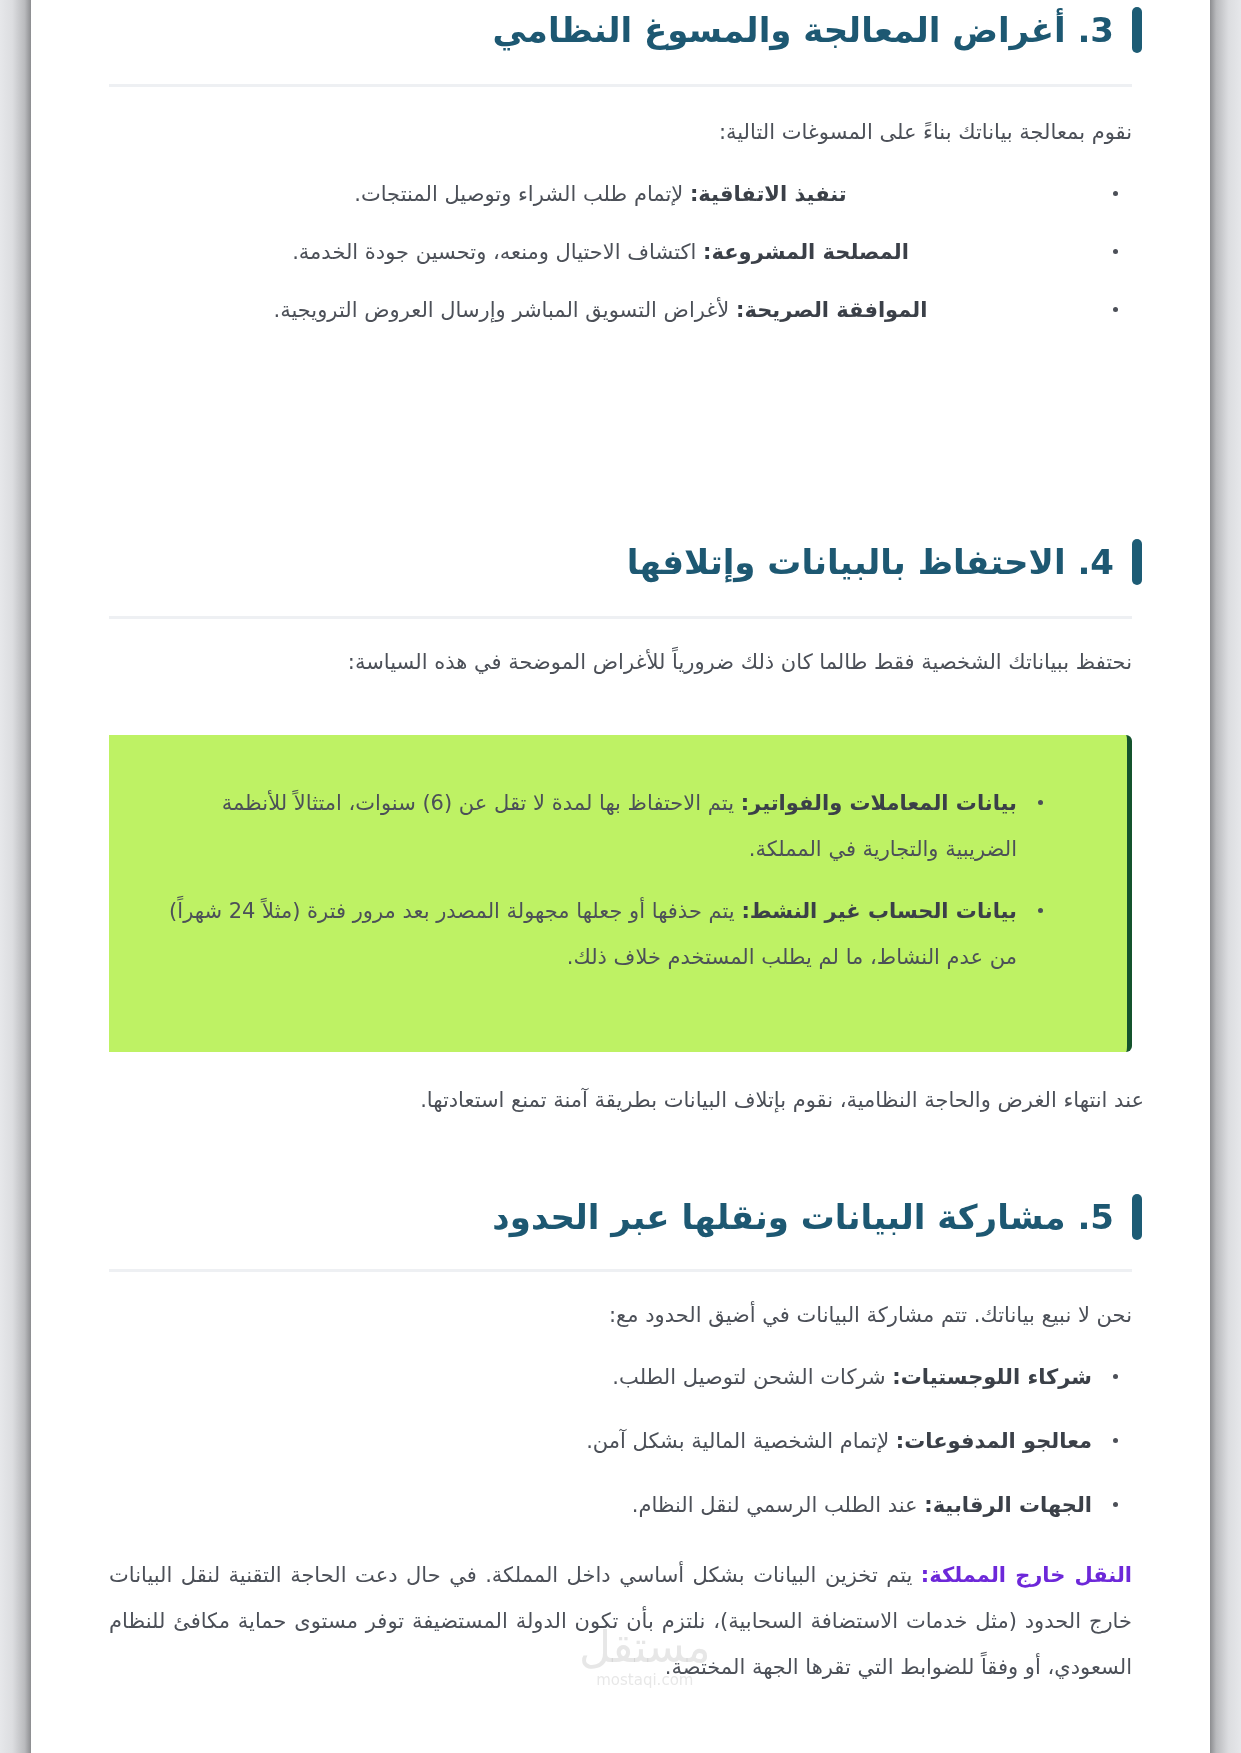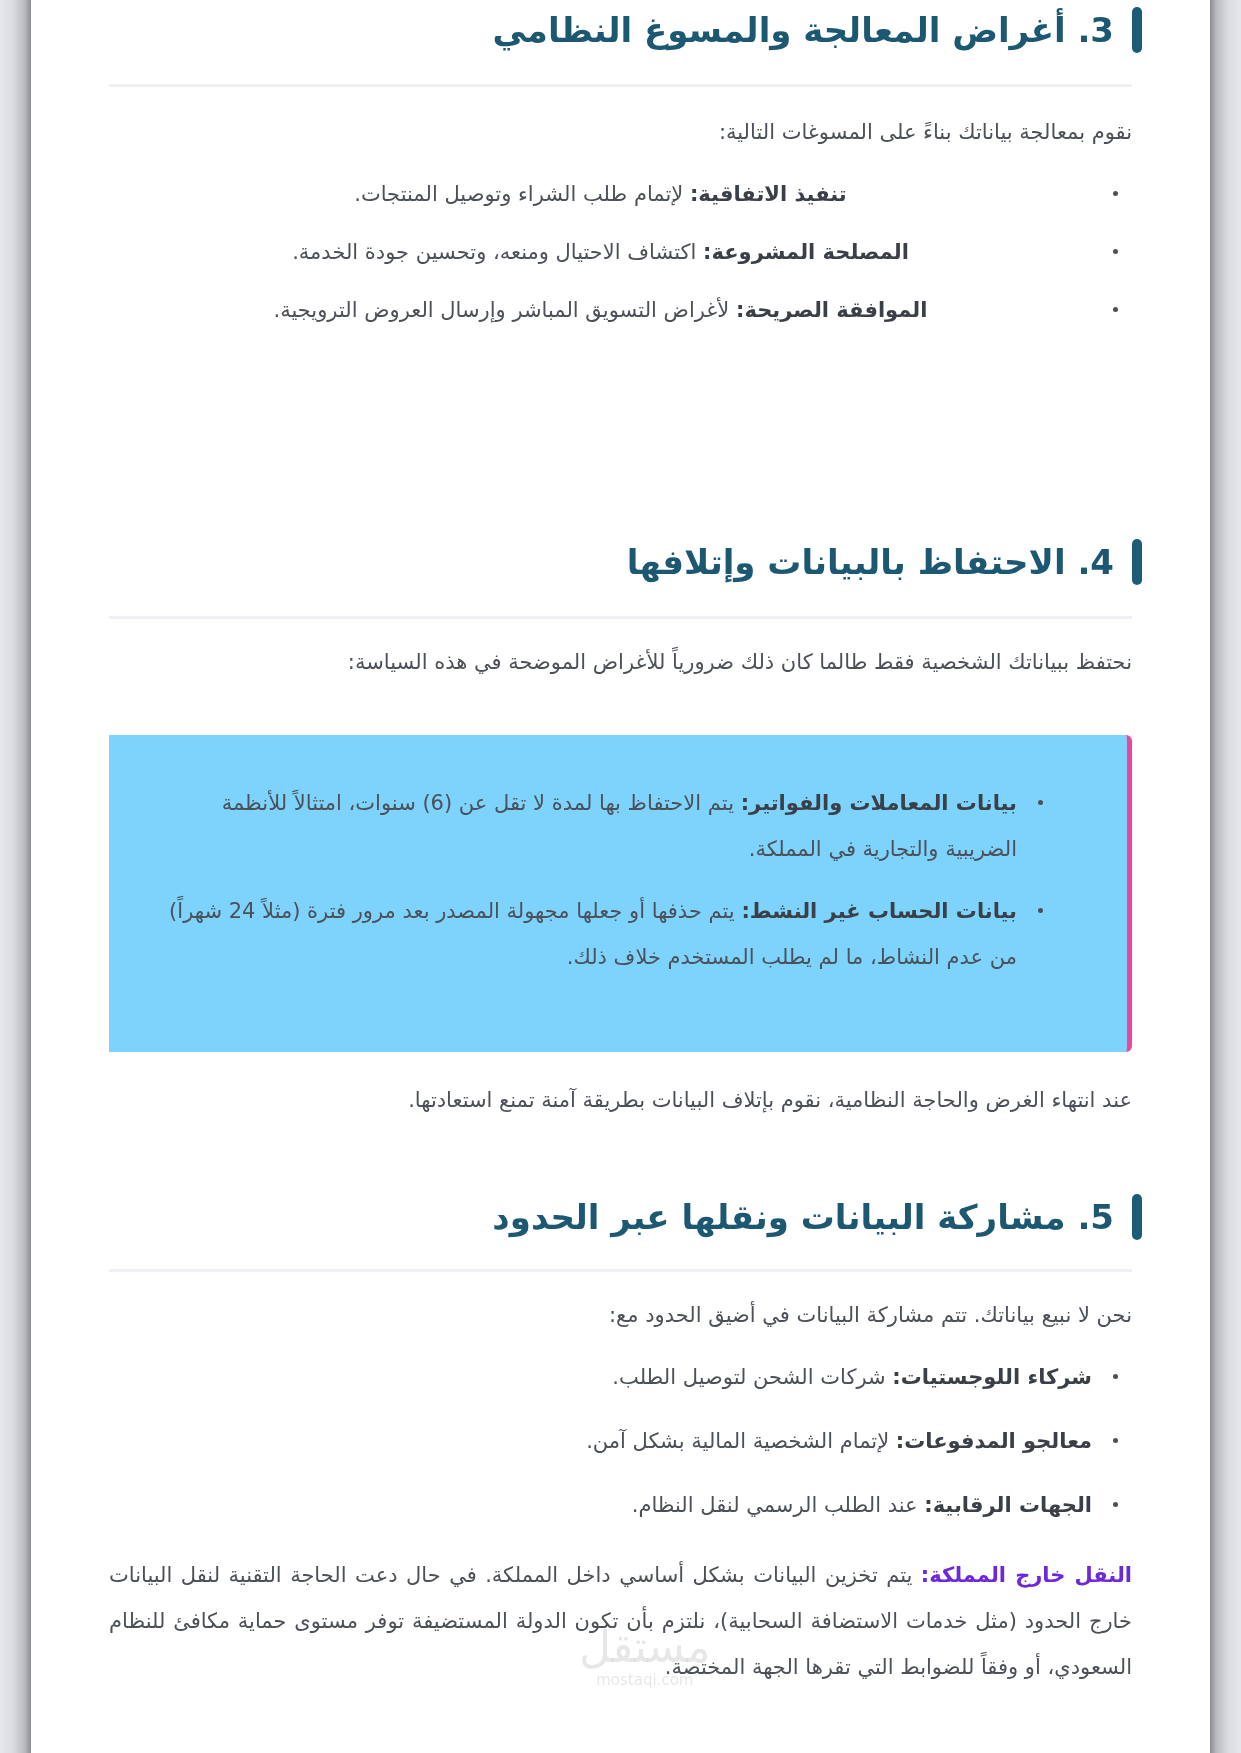--- a/index.html
+++ b/index.html
@@ -84,22 +84,22 @@
       background: #4c5058;
     }
     ul.bullets li b {
       color: #3b4048;
       font-weight: bold;
     }
     .callout {
       position: absolute;
       left: 0;
       width: 1023px;
-      background: #7dd3fc;
-      border-right: 5px solid #ec4899;
+      background: #bef264;
+      border-right: 5px solid #14532d;
       border-radius: 0 6px 6px 0;
       padding: 45px 70px 0 40px;
     }
     .callout ul.bullets li { padding-right: 40px; line-height: 46px; }
     .watermark {
       position: absolute;
       left: 548px;
       top: 1625px;
       color: rgba(120,120,120,0.18);
       text-align: center;
@@ -155,21 +155,21 @@
           <span class="dot"></span>
           <b>بيانات المعاملات والفواتير:</b><span> يتم الاحتفاظ بها لمدة لا تقل عن (6) سنوات، امتثالاً للأنظمة الضريبية والتجارية في المملكة.</span>
         </li>
         <li>
           <span class="dot"></span>
           <b>بيانات الحساب غير النشط:</b><span> يتم حذفها أو جعلها مجهولة المصدر بعد مرور فترة (مثلاً 24 شهراً) من عدم النشاط، ما لم يطلب المستخدم خلاف ذلك.</span>
         </li>
       </ul>
     </div>
 
-    <p class="body" style="position:absolute; top:1077px; left:0; width:1023px;">عند انتهاء الغرض والحاجة النظامية، نقوم بإتلاف البيانات بطريقة آمنة تمنع استعادتها.</p>
+    <p class="body" style="position:absolute; top:1077px; left:12px; width:1023px;">عند انتهاء الغرض والحاجة النظامية، نقوم بإتلاف البيانات بطريقة آمنة تمنع استعادتها.</p>
 
     <div style="position:absolute; top:1189px; left:0; width:1023px;">
       <div class="section-title">
         <span class="title-bar"></span>
         <span class="title-text">5. مشاركة البيانات ونقلها عبر الحدود</span>
       </div>
       <div class="rule" style="margin-top:24px;"></div>
       <p class="body" style="margin-top:20px;">نحن لا نبيع بياناتك. تتم مشاركة البيانات في أضيق الحدود مع:</p>
       <ul class="bullets" style="margin-top:16px;">
         <li style="margin-bottom:18px;">

